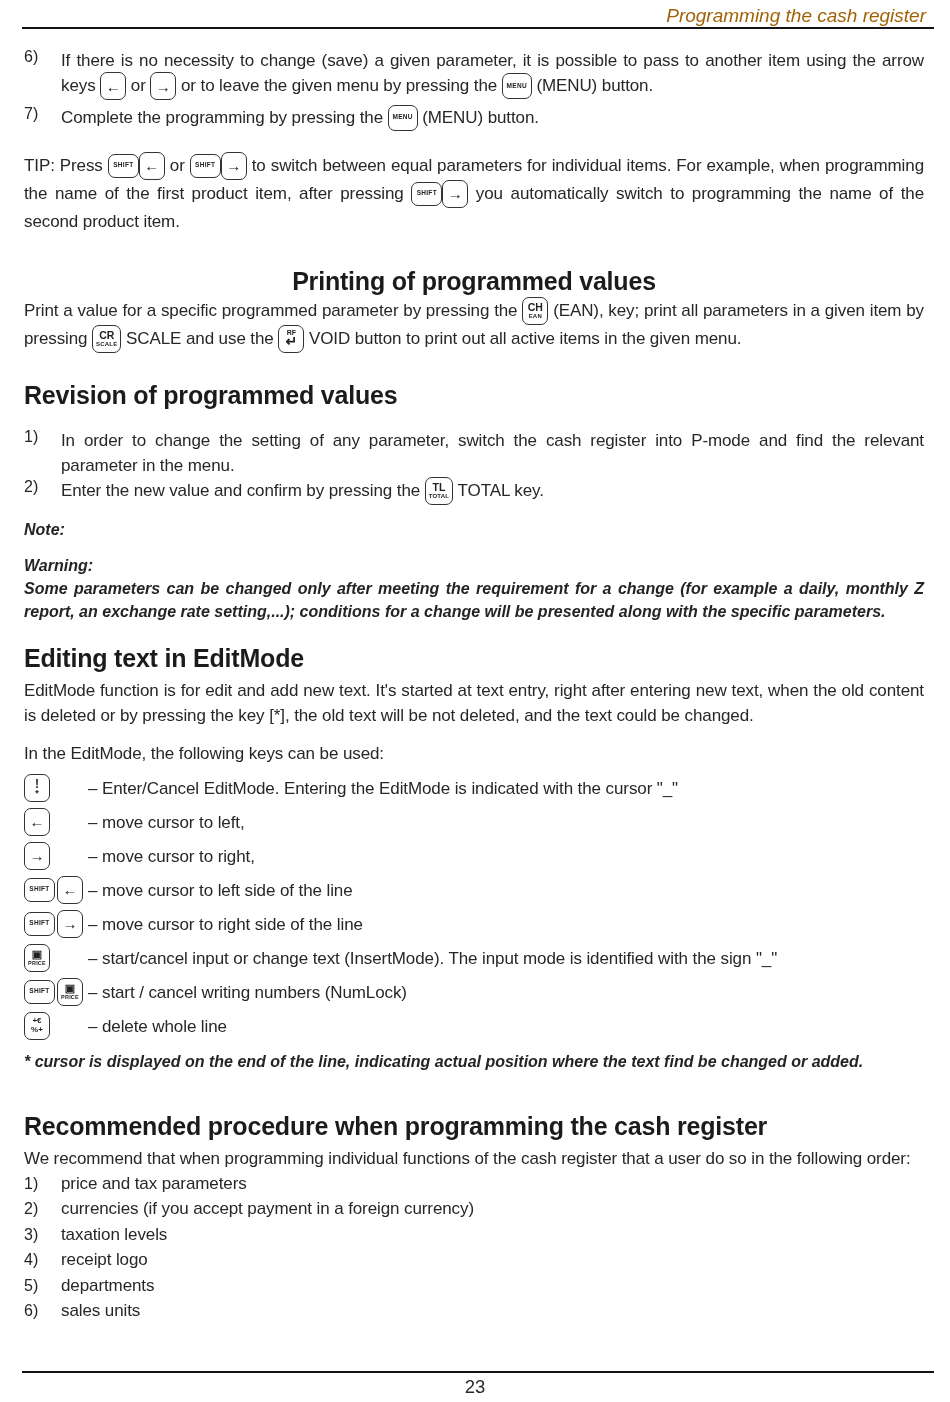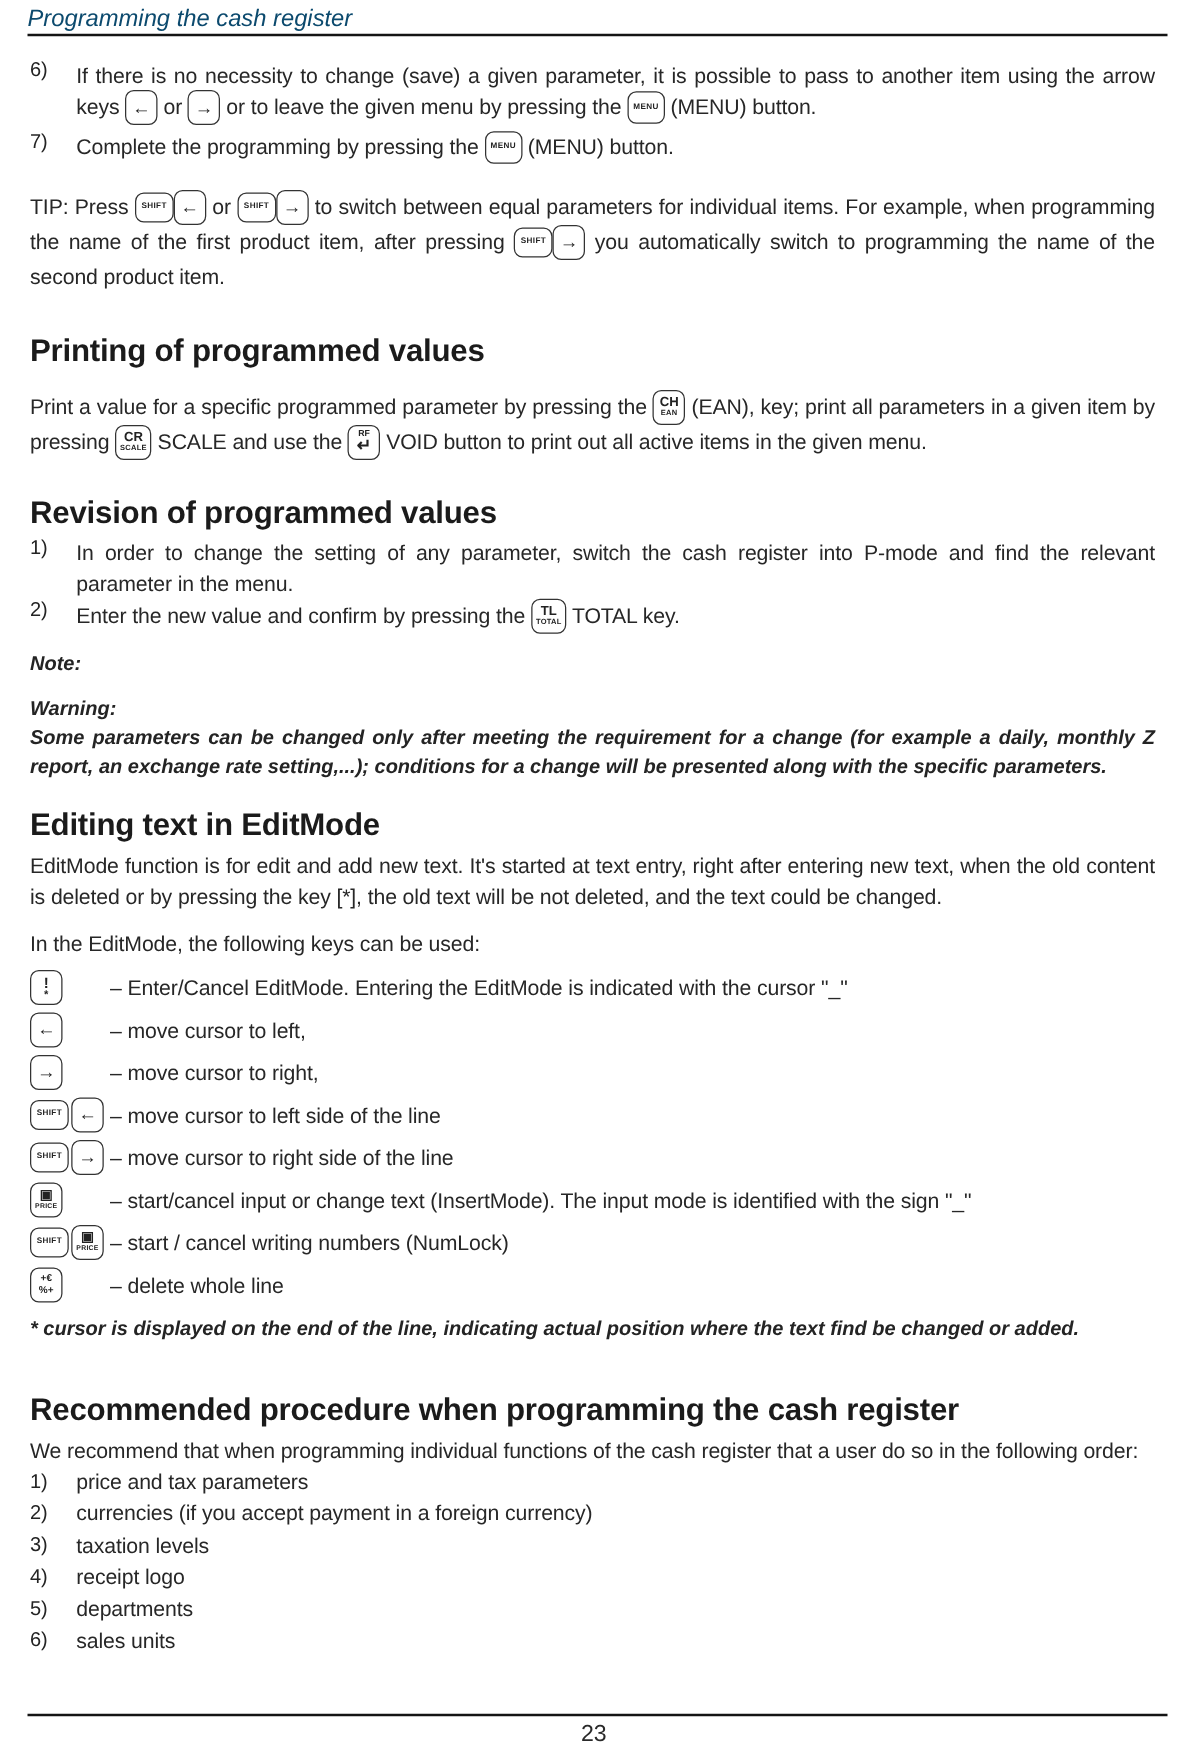--- a/index.html
+++ b/index.html
@@ -6,21 +6,21 @@
   body {
     width:950px; height:1402px; position:relative; overflow:hidden;
     font-family:"Liberation Sans", sans-serif;
     color:#242424;
     -webkit-font-smoothing:antialiased;
   }
   .page { position:absolute; inset:0; }
 
   
   .hdr { padding:5px 16px 0 22px; }
-  .hdr-title { font-style:italic; font-size:19px; color:#0c4a6e; line-height:21px; padding-right:8px; }
+  .hdr-title { text-align:right; font-style:italic; font-size:19px; color:#a16207; line-height:21px; padding-right:8px; }
   .rule { border:none; border-top:2.5px solid #141414; margin:1px 0 0 0; }
   .ftr { position:absolute; left:22px; right:16px; bottom:4px; }
   .ftr .page-num { text-align:center; font-size:18.5px; color:#2a2a2a; margin-top:3px; padding-right:6px; }
 
   .content { padding:0 26px 0 24px; }
 
   h2 { font-size:25px; font-weight:bold; color:#1b1b1b; margin:0; line-height:29px; letter-spacing:-0.2px; }
 
   p, .body-text { font-size:17px; line-height:25px; margin:0; text-align:justify; color:#272727; letter-spacing:-0.1px; }
 
@@ -57,22 +57,22 @@
   
   .krow { display:flex; align-items:center; min-height:28px; margin-bottom:6px; }
   .kgroup { min-width:64px; display:flex; align-items:center; flex-shrink:0; }
   .kgroup .key + .key { margin-left:2px; }
   .kdesc { font-size:17px; letter-spacing:-0.1px; color:#272727; line-height:23px; }
 
   
   .mt-steps   { margin-top:19px; }
   .mt-item7   { margin-top:4px; }
   .mt-tip     { margin-top:21px; }
-  .mt-h-print { margin-top:33px; margin-bottom:17px; }
-  .mt-h-rev   { margin-top:27px; margin-bottom:5px; }
+  .mt-h-print { margin-top:33px; margin-bottom:2px;text-align:center; }
+  .mt-h-rev   { margin-top:27px; margin-bottom:18px; }
   .mt-note    { margin-top:12px; }
   .mt-warn    { margin-top:13px; }
   .mt-h-edit  { margin-top:21px; margin-bottom:5px; }
   .mt-p2      { margin-top:13px; }
   .mt-rows    { margin-top:9px; }
   .mt-foot    { margin-top:9px; }
   .mt-h-rec   { margin-top:39px; margin-bottom:5px; }
   .rec-item   { line-height:25.5px; }
 </style>
 </head>

